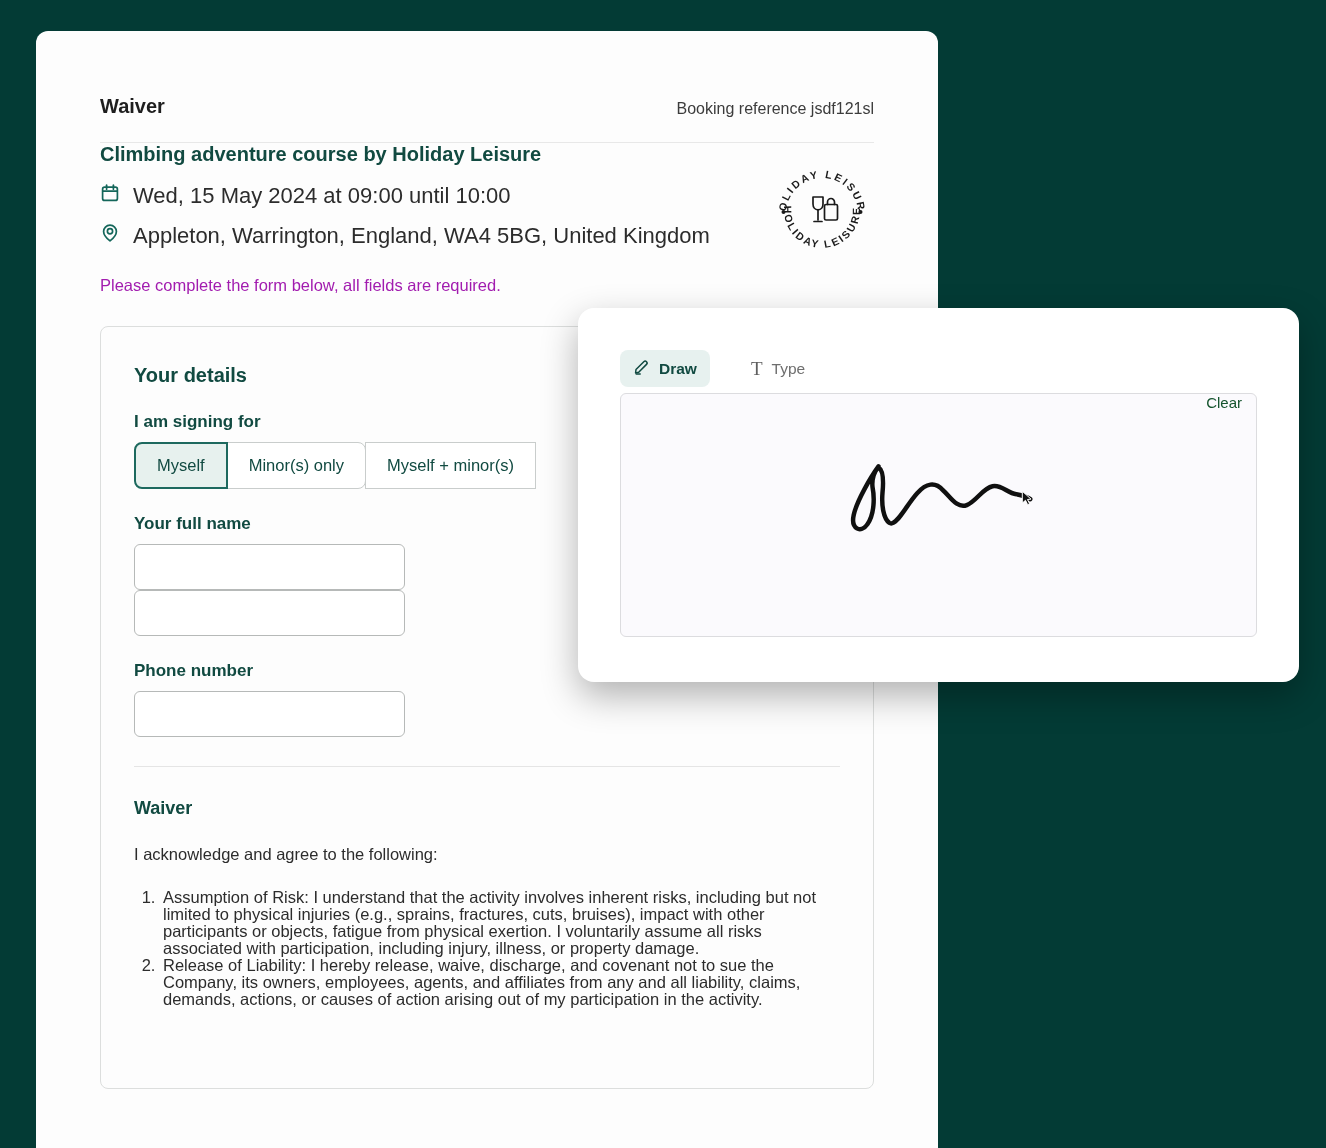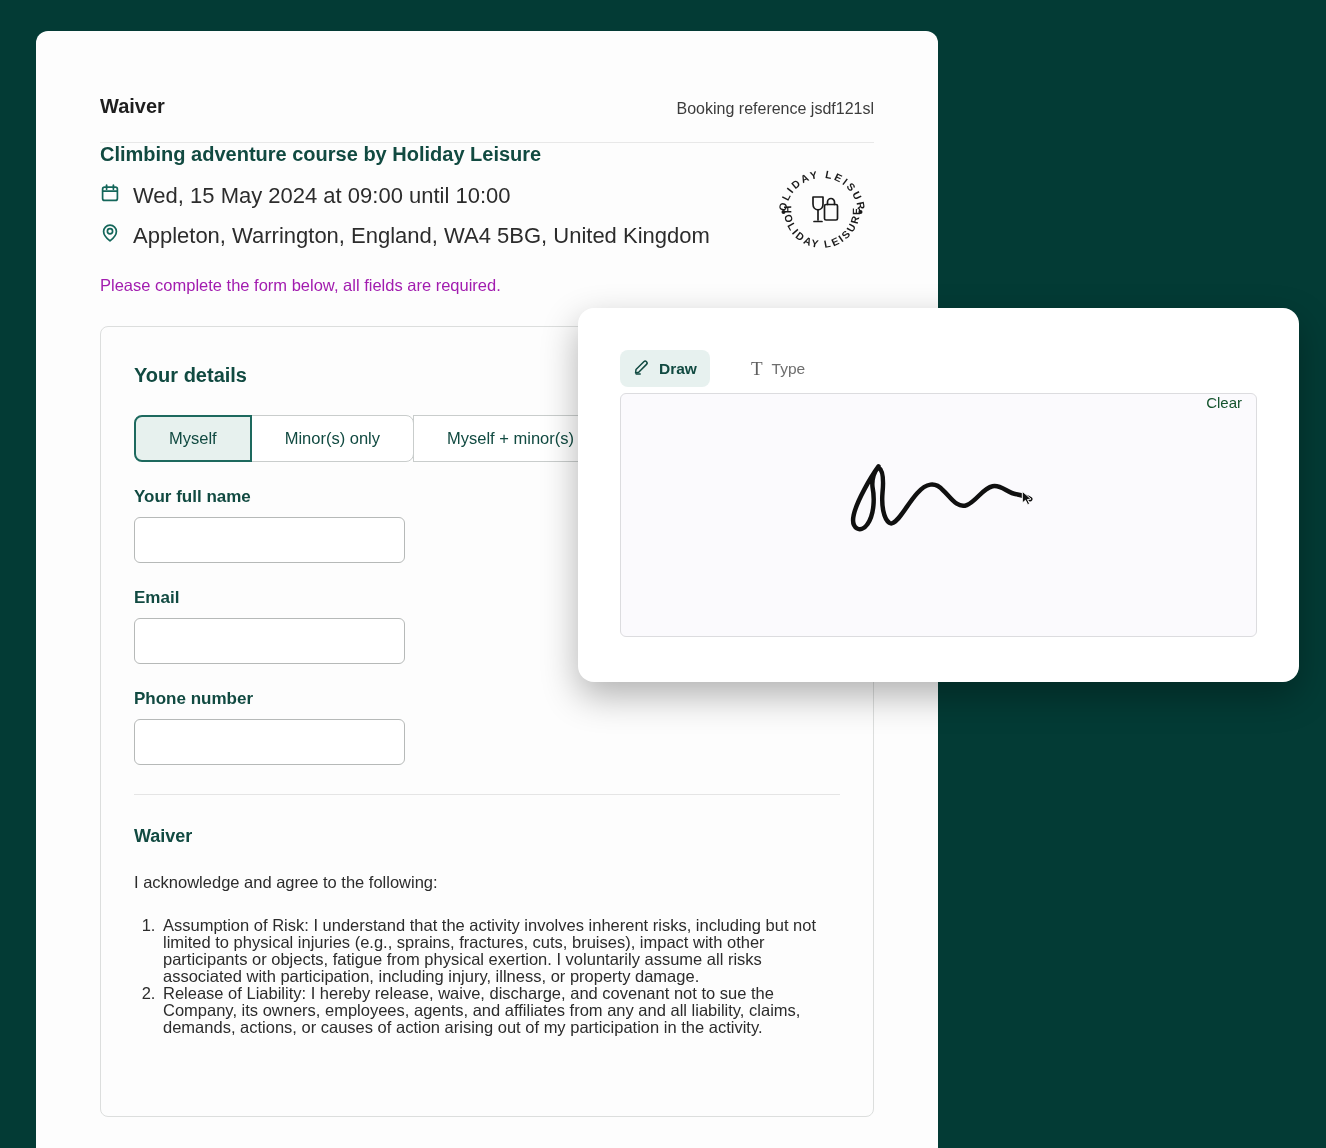--- a/index.html
+++ b/index.html
@@ -37,25 +37,25 @@
   .fieldset {
     margin-top:31px;
     border:1px solid #dcdedd; border-radius:8px;
     padding:37px 33px 80px 33px;
   }
   .section-title { font-size:20px; font-weight:700; color:#114a41; }
   .field-label { font-size:17px; font-weight:700; color:#114a41; margin:25px 0 10px; }
 
   .segmented { display:inline-flex; }
   .seg-btn {
-    height:47px; padding:0 33px;
+    height:47px; padding:0 21px;
     display:flex; align-items:center;
     font-size:16.5px; color:#114a41;
     background:#ffffff; border:1px solid #c9cdcc; margin-left:-1px;
-    cursor:pointer; white-space:nowrap;margin-top:28px;
+    cursor:pointer; white-space:nowrap;
   }
   .seg-btn.first { border-radius:8px 0 0 8px; margin-left:0; }
   .seg-btn.last  { border-radius:0 8px 8px 0; }
   .seg-btn.selected {
     border:2px solid #1d695e; background:#e7f1ee;
     border-radius:8px 0 0 8px; position:relative; z-index:2;
   }
 
   .text-input {
     display:block; width:271px; height:46px;
@@ -155,30 +155,30 @@
         <line x1="36" y1="53.5" x2="44" y2="53.5"></line>
         <rect x="46.5" y="36.5" width="13" height="15.5" rx="1.5"></rect>
         <path d="M49.5 36.5 v-2.5 a3.5 3.5 0 0 1 7 0 v2.5"></path>
       </g>
     </svg>
   </div>
 
   <div class="fieldset">
     <div class="section-title">Your details</div>
 
+    <div class="field-label">I am signing for</div>
     <div class="segmented">
       <div class="seg-btn first selected">Myself</div>
       <div class="seg-btn last">Minor(s) only</div>
       <div class="seg-btn">Myself + minor(s)</div>
     </div>
 
     <div class="field-label">Your full name</div>
     <input class="text-input" type="text" placeholder="" style="">
 
-    <div class="field-label">Email</div>
     <input class="text-input" type="text" placeholder="" style="">
 
     <div class="field-label">Phone number</div>
     <input class="text-input" type="text" placeholder="" style="">
 
     <hr class="fieldset-divider">
 
     <div class="waiver-title">Waiver</div>
     <div class="ack">I acknowledge and agree to the following:</div>
     <ol class="waiver-list">

